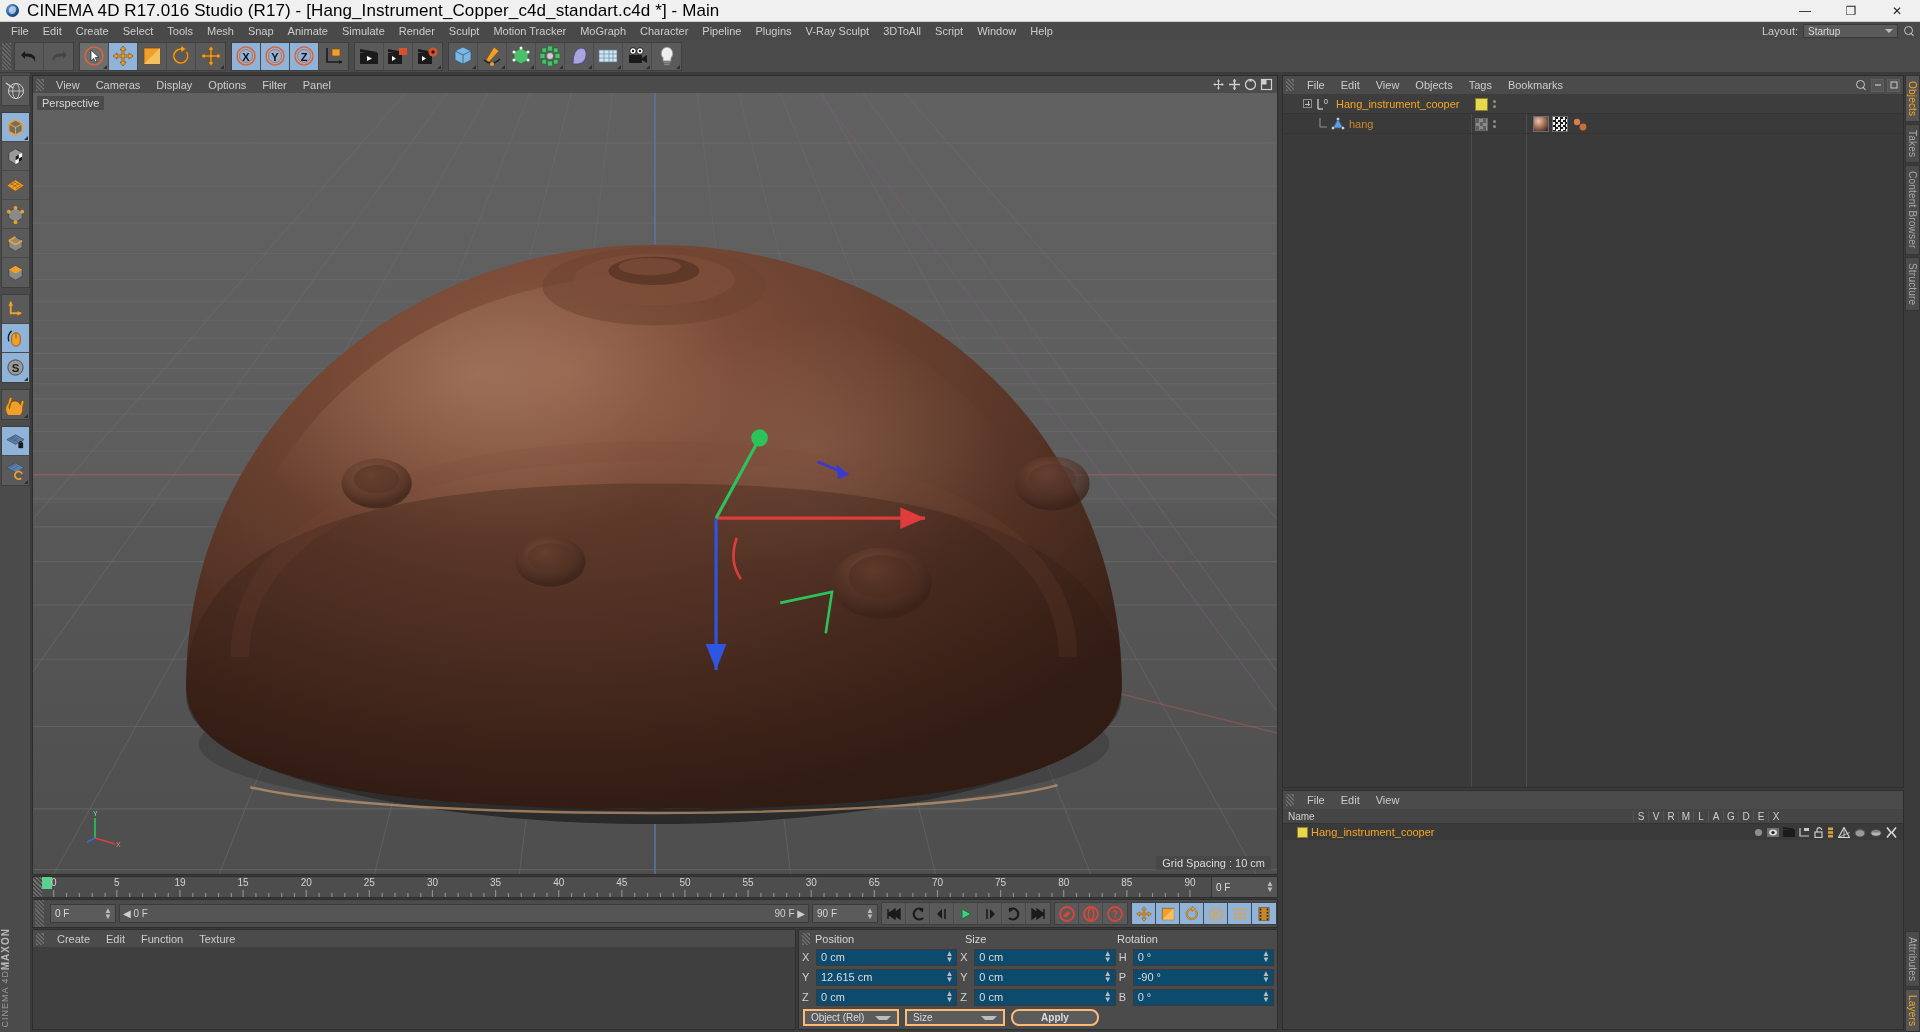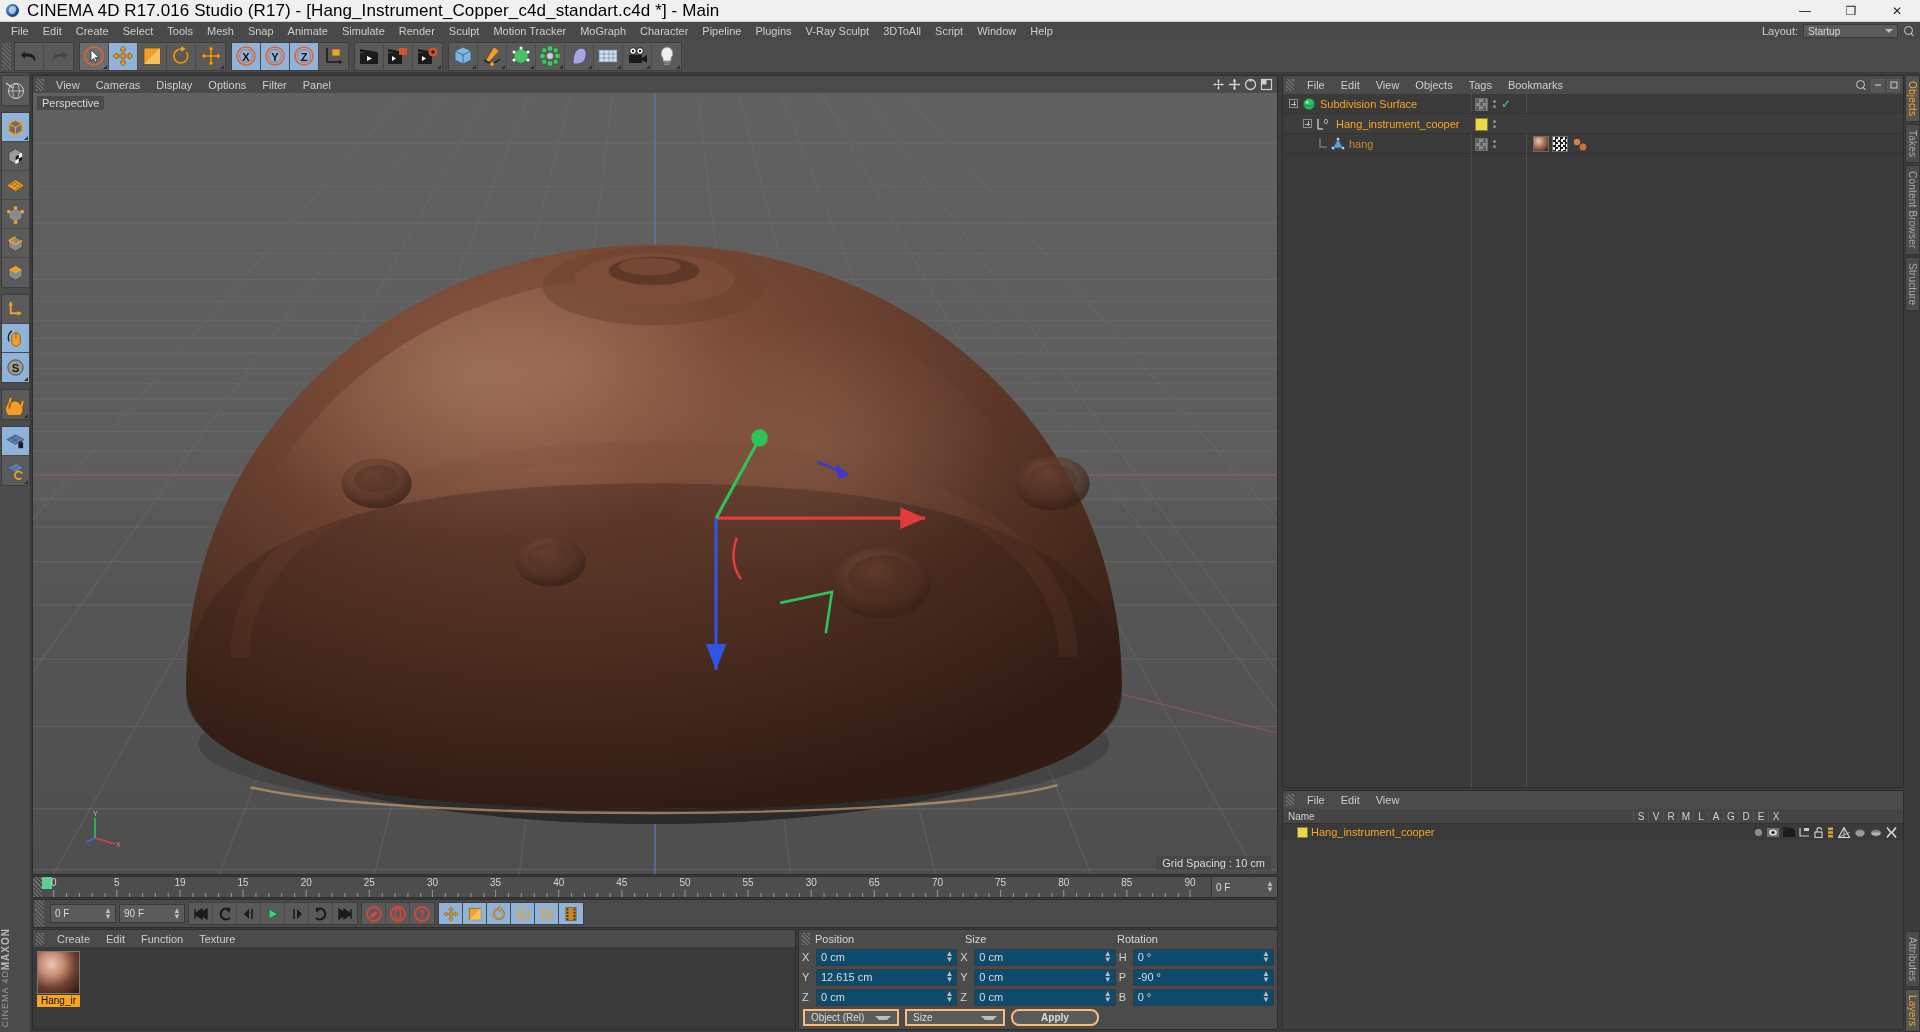--- a/index.html
+++ b/index.html
@@ -859,20 +859,24 @@
         <span class="spin">▲<br>▼</span>
       </div>
     </div>
 
     <div class="playbar">
       <div class="grip"></div>
       <div class="pb-field" style="width:66px">
         <span>0 F</span>
         <span class="spin">▲<br>▼</span>
       </div>
+      <div class="pb-range">
+        <span>◀&nbsp;<span>0 F</span></span>
+        <span><span>90 F</span>&nbsp;▶</span>
+      </div>
       <div class="pb-field" style="width:66px">
         <span>90 F</span>
         <span class="spin">▲<br>▼</span>
       </div>
 
       <div class="pgrp">
         <div class="pbtn">
           <svg width="16" height="14" viewBox="0 0 16 14">
               <path d="M2 2 V12 M14 2 L7 7 L14 12 Z M9 2 L2 7 L9 12 Z" fill="#1b1b1b" stroke="#1b1b1b" stroke-width="1.4"></path>
             </svg>
@@ -992,26 +996,20 @@
 
     <div class="bottom">
 
       <div class="matmgr">
         <div class="mm-menu">
           <div class="gr" style="width:8px;height:12px;margin-right:5px;background:repeating-linear-gradient(45deg,#6d6d6d 0 1.5px,transparent 1.5px 3px)"></div>
           <div class="mi">Create</div>
           <div class="mi">Edit</div>
           <div class="mi">Function</div>
           <div class="mi">Texture</div>
-        </div>
-        <div class="mm-body">
-          <div class="mat">
-            <div class="mat-thumb"></div>
-            <div class="mat-name">Hang_ir</div>
-          </div>
         </div>
       </div>
 
       <div class="coordmgr">
         <div class="cm-head">
           <div class="gr"></div>
           <div class="cm-col-h" style="width:150px">Position</div>
           <div class="cm-col-h" style="width:152px">Size</div>
           <div class="cm-col-h">Rotation</div>
         </div>
@@ -1107,39 +1105,20 @@
                   <rect x="1" y="1" width="6" height="6" fill="none" stroke="#c9c9c9" stroke-width="1"></rect>
                 </svg>
               </div>
           </div>
         </div>
         <div class="om-body">
           <div class="om-divider"></div>
           <div class="om-divider2"></div>
           <div class="om-rowgrid">
 
-            <div class="om-row">
-              <div class="om-tree" style="padding-left:6px">
-                <span class="plus"></span>
-                <svg width="14" height="14" viewBox="0 0 14 14" style="margin-left:4px">
-                  <circle cx="7" cy="7" r="5.6" fill="#2fbf63" stroke="#18703a" stroke-width=".9"></circle>
-                  <circle cx="5.2" cy="5.4" r="1.4" fill="#bfeacd"></circle>
-                  <path d="M2 8 Q7 11 12 8" stroke="#18703a" stroke-width=".8" fill="none"></path>
-                </svg>
-              </div>
-              <span class="om-name" style="color:#f6a623">Subdivision Surface</span>
-              <div class="om-cols">
-                <span class="colbox"></span>
-                <span class="dots">
-                    <i></i>
-                    <i></i>
-                  </span>
-                <span class="check">✓</span>
-              </div>
-            </div>
 
             <div class="om-row alt">
               <div class="om-tree" style="padding-left:20px">
                 <span class="plus"></span>
                 <svg width="16" height="14" viewBox="0 0 16 14" style="margin-left:4px">
                   <path d="M2 2 V12" stroke="#cfcfcf" stroke-width="1.3"></path>
                   <path d="M2 12 H7" stroke="#cfcfcf" stroke-width="1.3"></path>
                   <text x="10" y="7" font-size="7" fill="#e6e6e6" text-anchor="middle" font-family="Liberation Sans">0</text>
                 </svg>
               </div>

